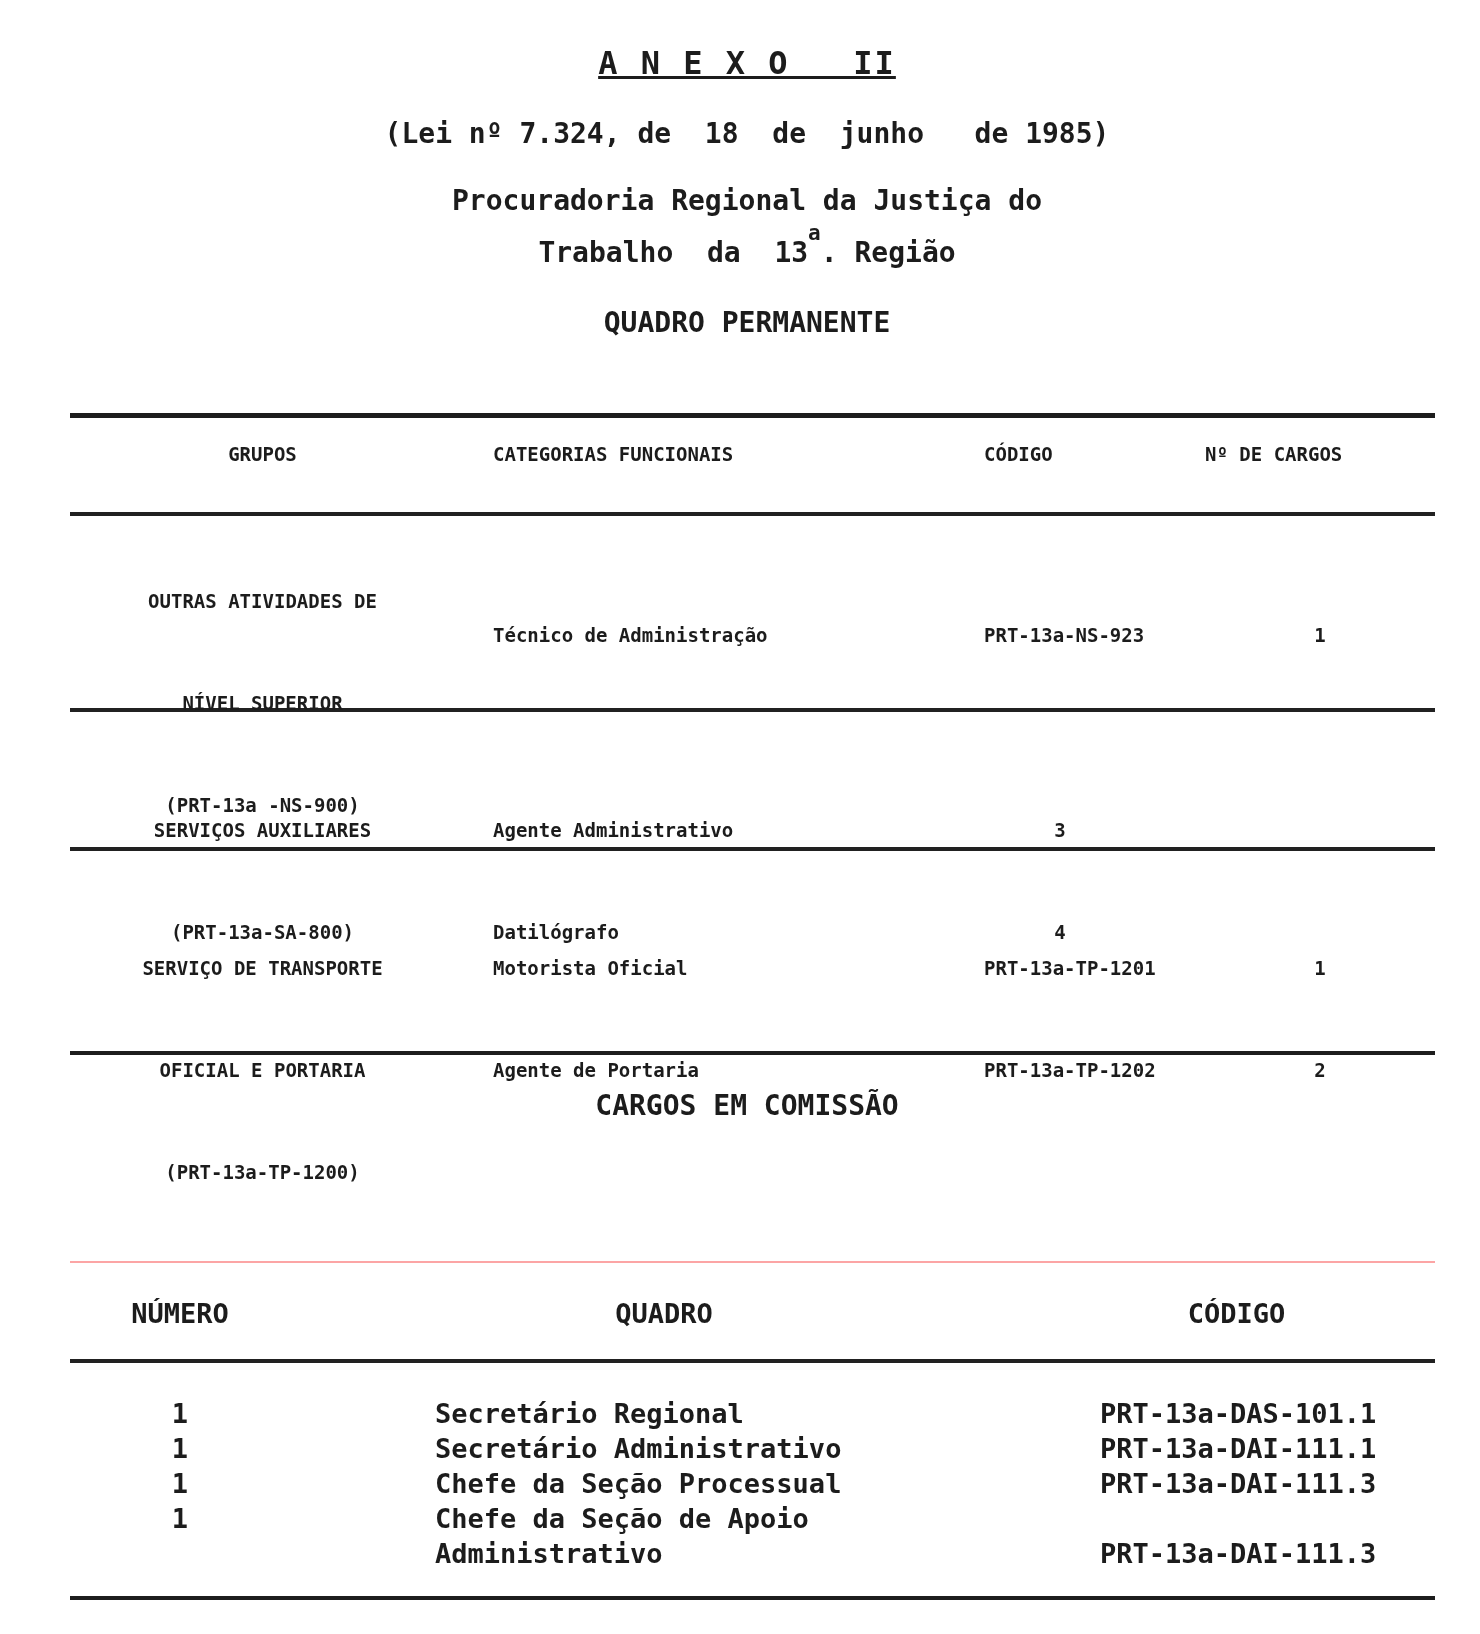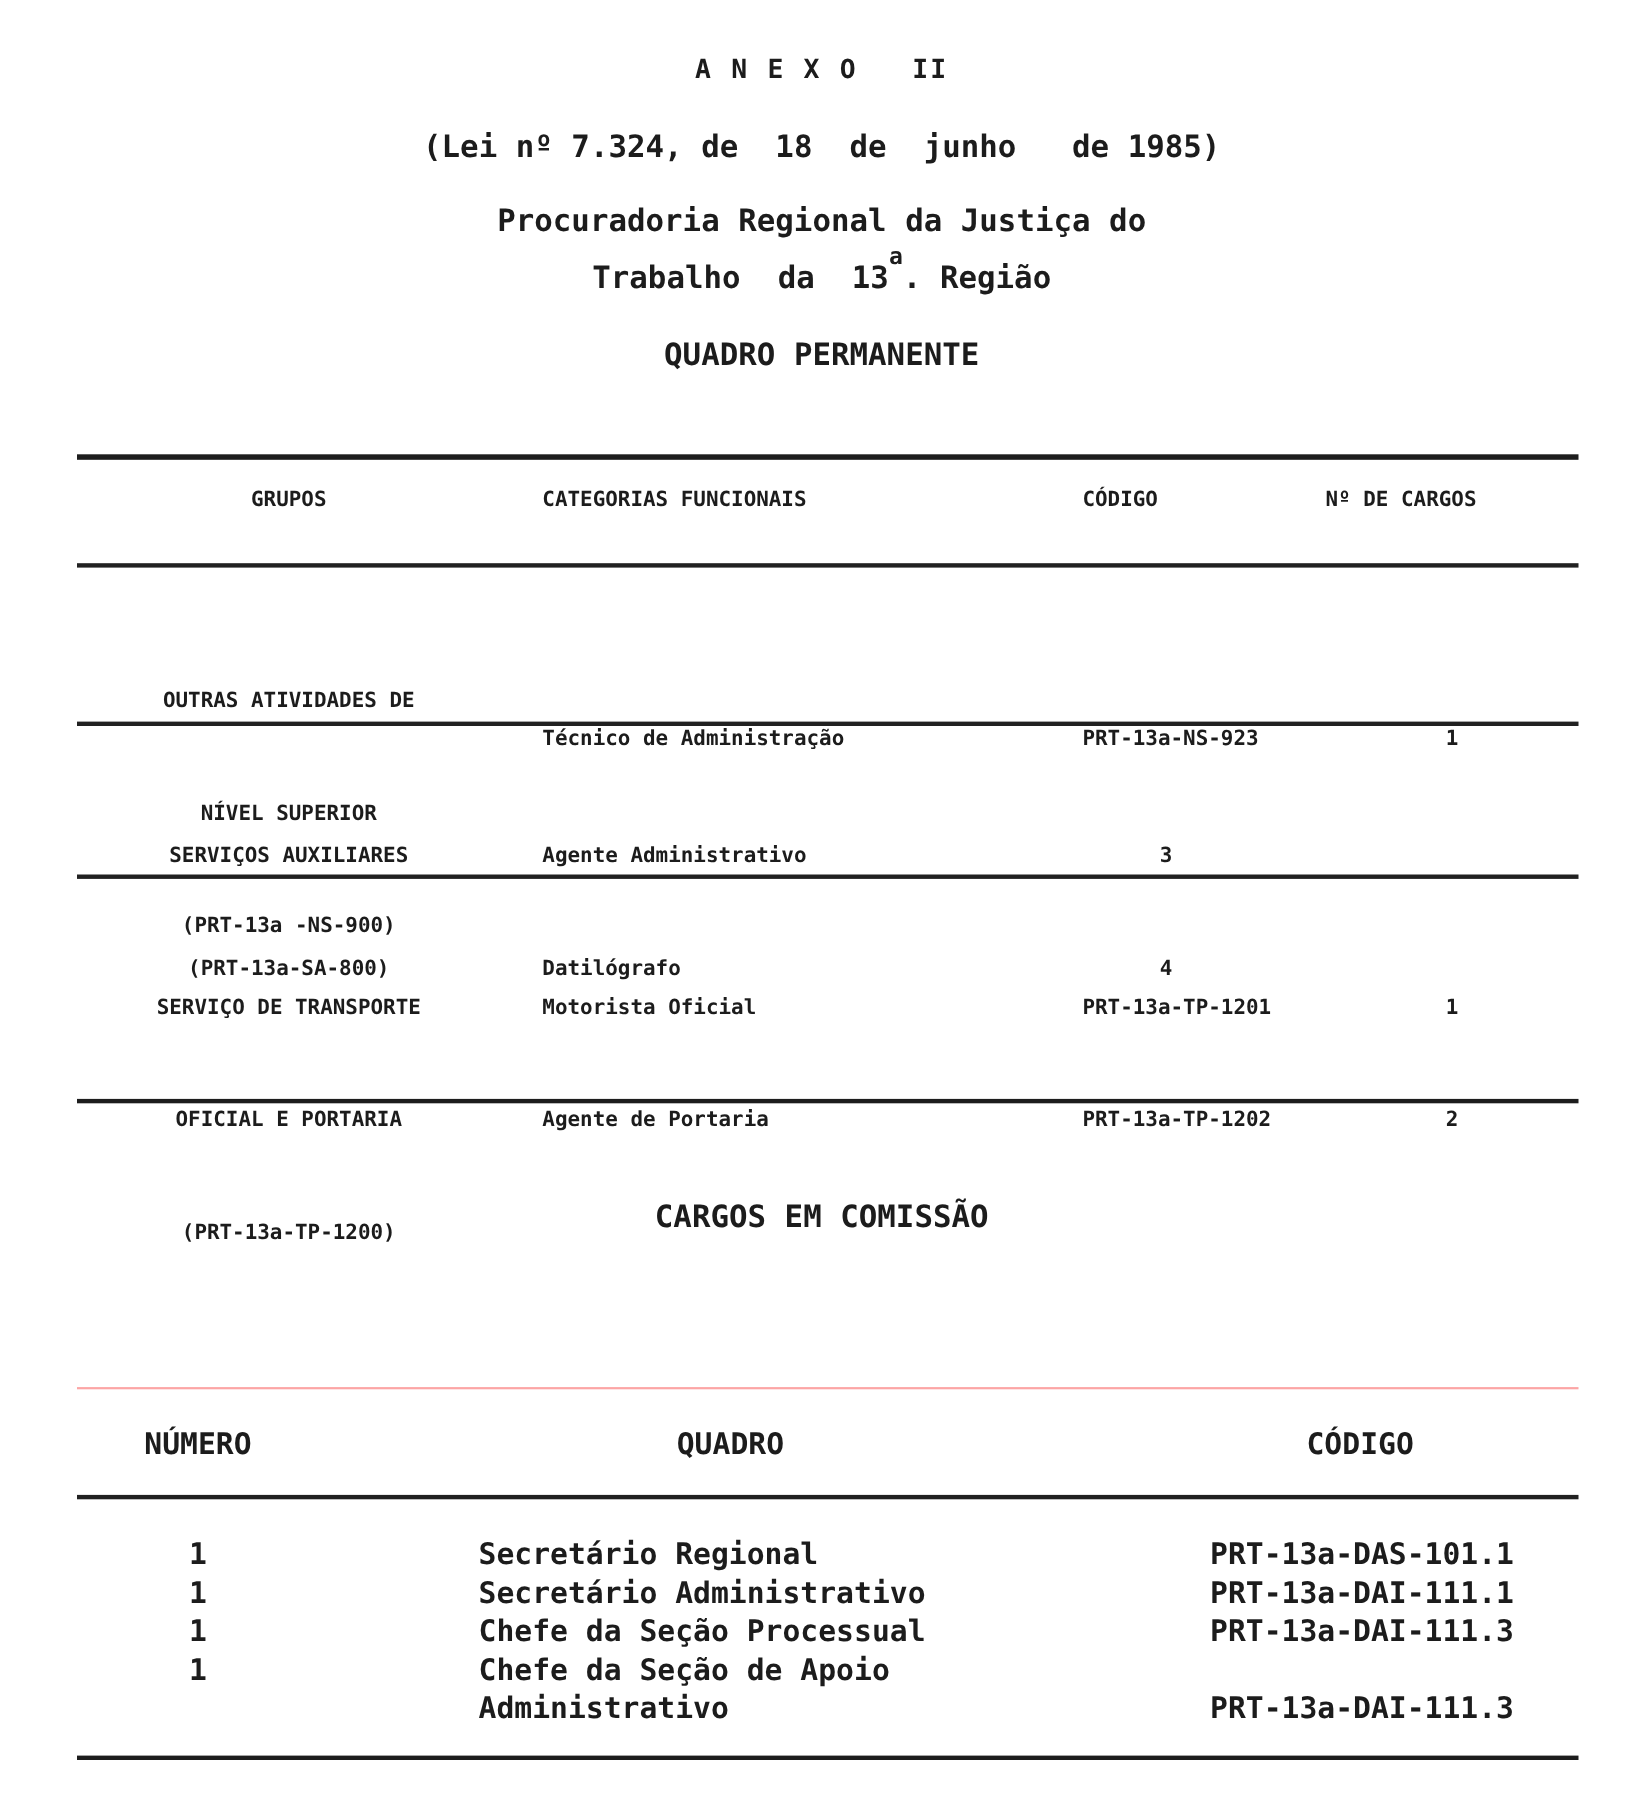--- a/index.html
+++ b/index.html
@@ -18,21 +18,21 @@
   }
   .centerline {
     position: absolute;
     left: 14px;
     width: 1466px;
     text-align: center;
     white-space: pre;
     font-size: 28px;
     line-height: 34px;
   }
-  .doc-title   { top: 46px;  font-size: 24px; letter-spacing: 2px; }
+  .doc-title   { top: 46px;  font-size: 32px; letter-spacing: 2px; text-decoration: underline; }
   .law-line    { top: 117px; }
   .org-line1   { top: 184px; }
   .org-line2   { top: 236px; }
   .org-line2 sup {
     font-size: 21px;
     position: relative;
     top: -12px;
     line-height: 0;
   }
   .qp-title    { top: 306px; }
@@ -51,21 +51,21 @@
   }
   .t1-row {
     display: grid;
     grid-template-columns: 385px 460px 290px 230px;
     box-sizing: border-box;
     border-bottom: 4px solid #212121;
     white-space: pre;
   }
   .t1-row.last { border-bottom: none; }
   .t1-head { height: 98px;  padding-top: 19px; }
-  .t1-r1   { height: 144px; padding-top: 36px; }
+  .t1-r1   { height: 196px; }
   .t1-r2   { height: 139px; padding-top: 33px; }
   .t1-r3   { height: 200px; padding-top: 32px; }
   .cell-grupo { text-align: center; }
   .cell-cat   { padding-left: 38px; }
   .cell-cod   { padding-left: 69px; }
   .cell-num   { text-align: center; }
   .head-cargos{ text-align: left; }
   .down-one   { margin-top: 34px; }
 
   

